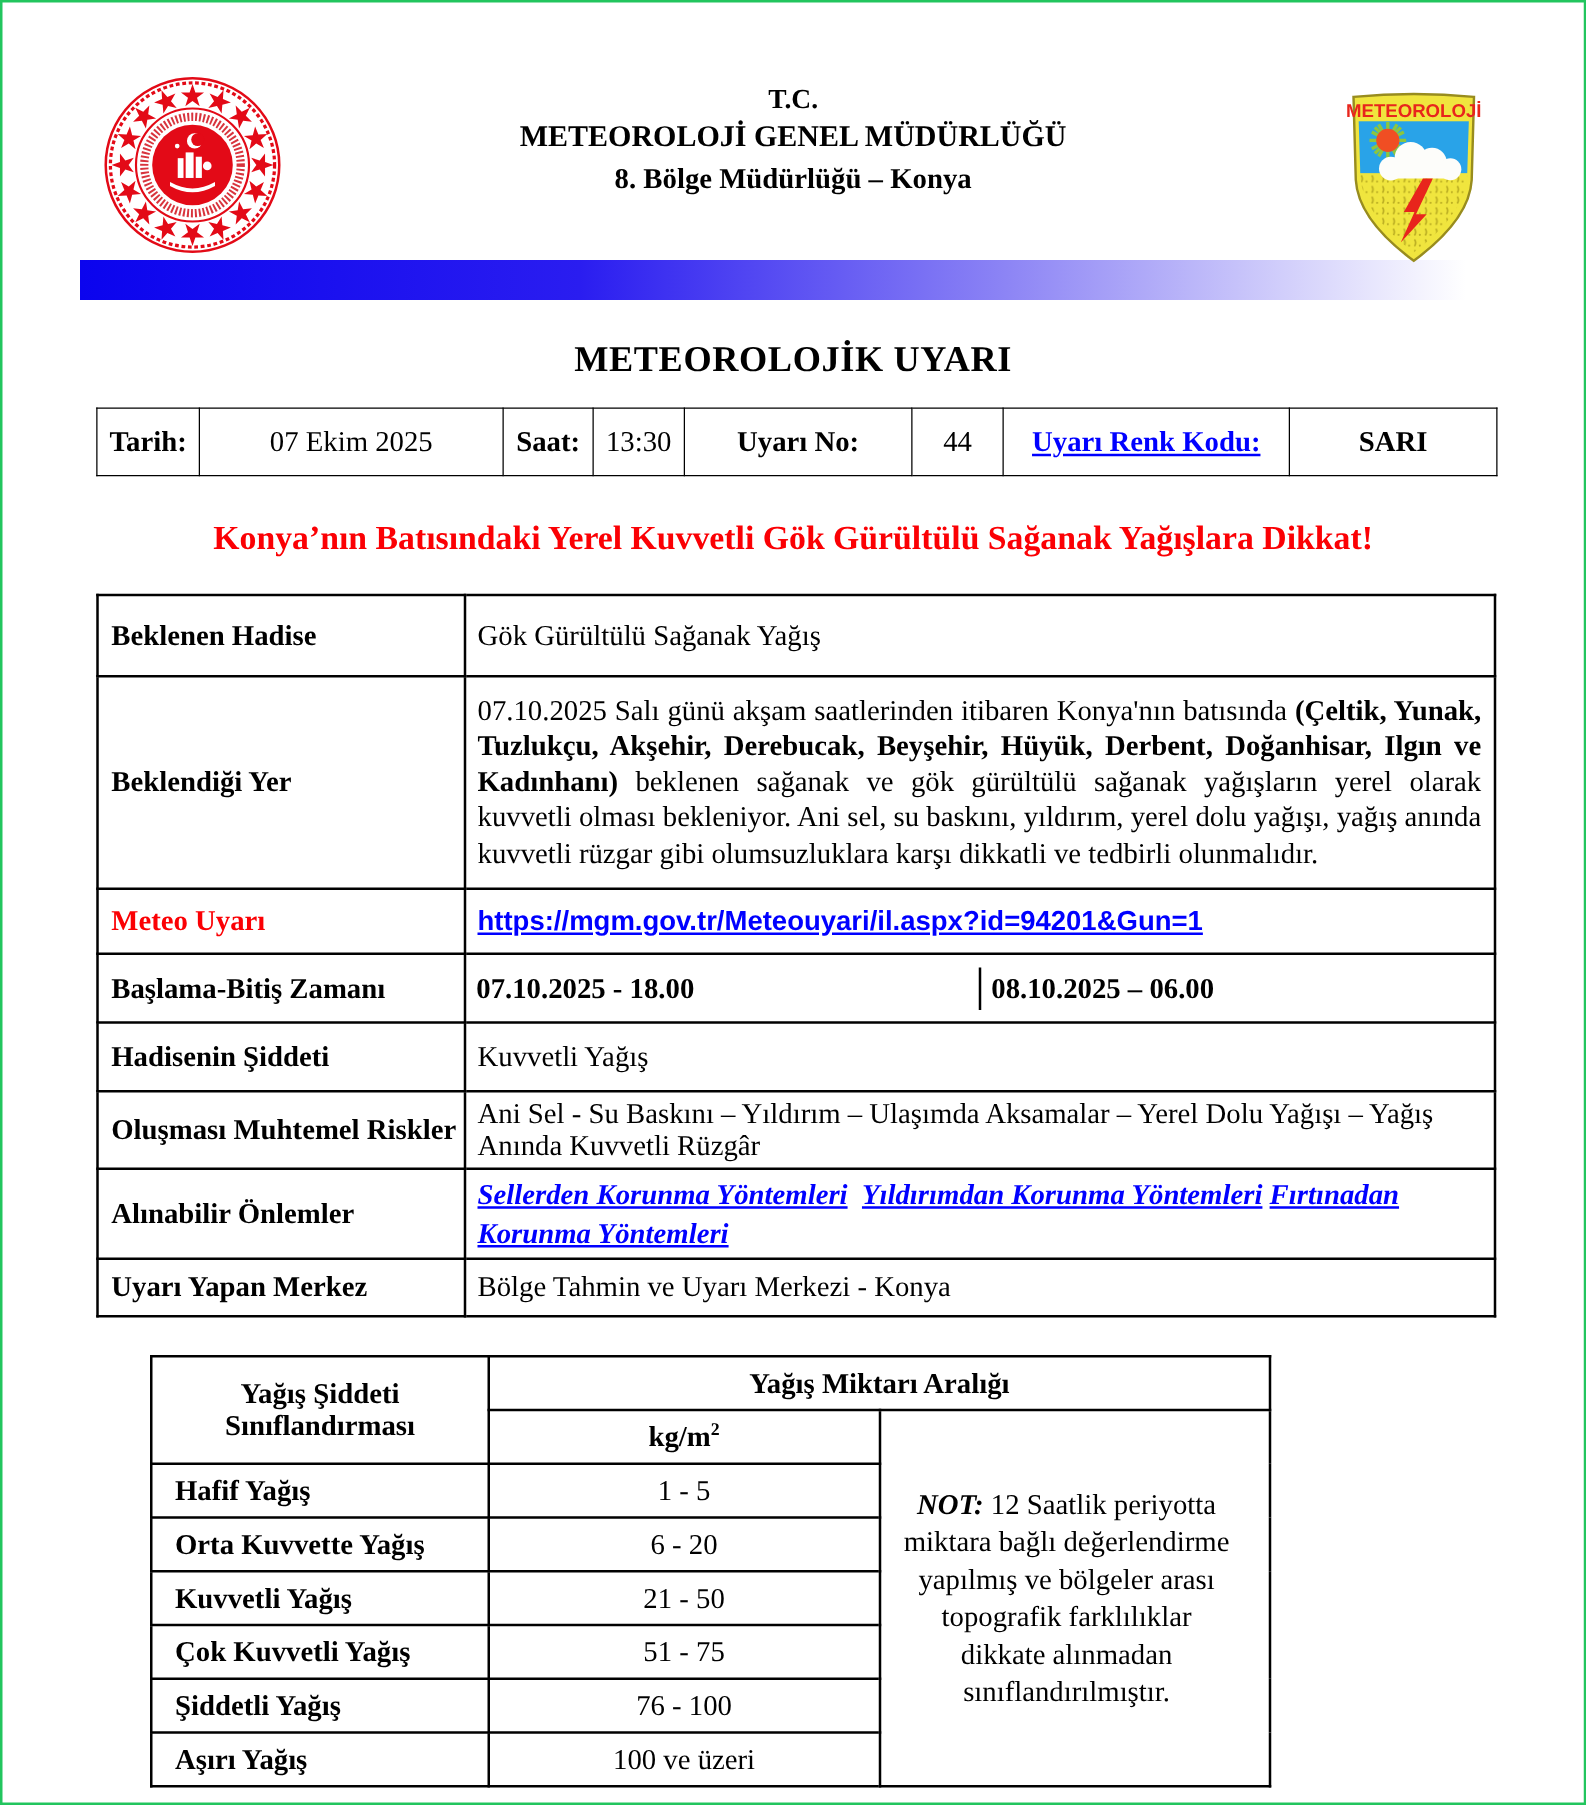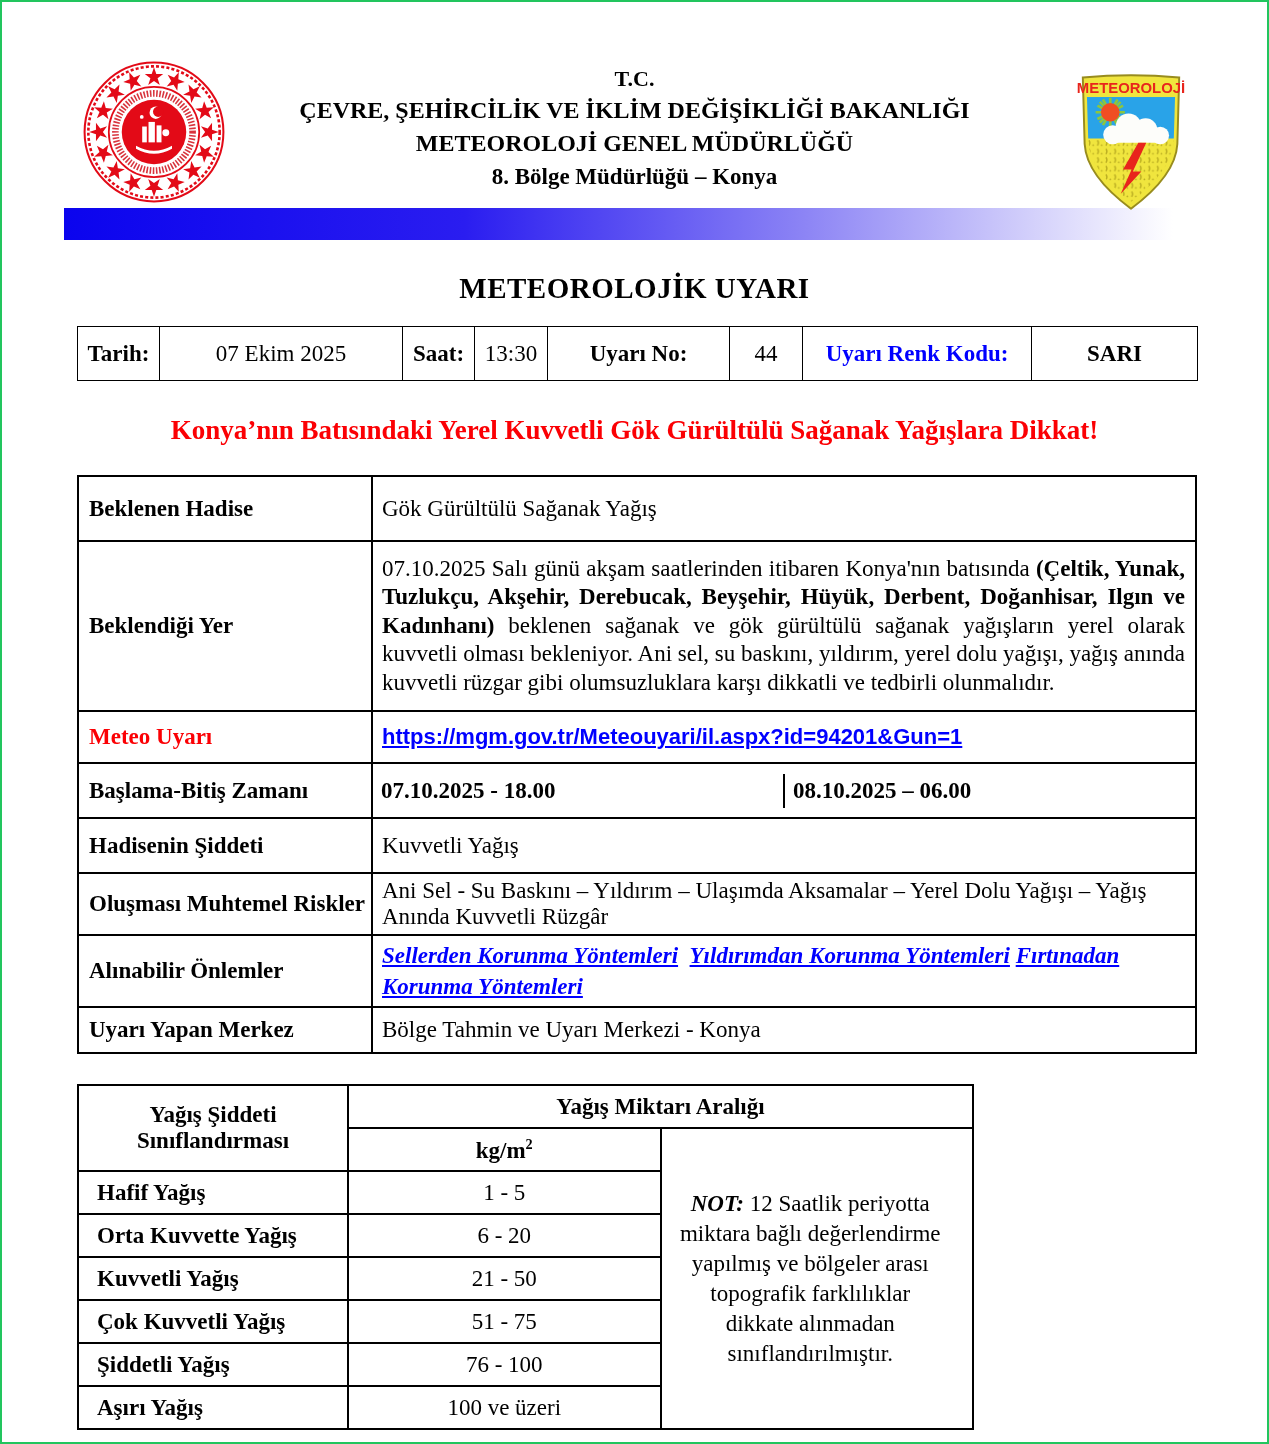--- a/index.html
+++ b/index.html
@@ -32,21 +32,21 @@
   .doc-title { text-align:center; margin-top:30px; font-size:29px; font-weight:bold; letter-spacing:0.5px; }
 
   
   table { border-collapse:collapse; }
   .info-table { margin:21px 0 0 75px; width:1120px; table-layout:fixed; }
   .info-table td {
     border:1.6px solid #000; height:54px; font-size:23px;
     text-align:center; vertical-align:middle; padding:0 4px;
   }
   .info-table .lbl { font-weight:bold; }
-  .renk-lbl { color:#0000FF; font-weight:bold; cursor:pointer; }
+  .renk-lbl { color:#0000FF; font-weight:bold; text-decoration:underline; cursor:pointer; }
 
   
   .headline { margin-top:34px; text-align:center; color:#FB0004; font-weight:bold; font-size:27px; }
 
   
   .details-table { margin:29px 0 0 75px; width:1120px; table-layout:fixed; }
   .details-table td { border:2px solid #000; font-size:23px; vertical-align:middle; }
   .details-table td.lbl { width:294px; font-weight:bold; padding:4px 6px 4px 10px; }
   .details-table td.val { padding:4px 10px 4px 9px; }
   .lbl-red { color:#FB0004; }
@@ -55,21 +55,21 @@
     font-family:"Liberation Sans", sans-serif; font-weight:bold;
     color:#0000FF; text-decoration:underline; font-size:22px; cursor:pointer;
   }
   .split-cell { display:flex; align-items:center; height:100%; }
   .split-cell .half { flex:1; font-weight:bold; padding:4px 8px; }
   .split-cell .half + .half { border-left:2px solid #000; }
   .doc-link { color:#0000FF; font-weight:bold; text-decoration:underline; cursor:pointer;font-style:italic; }
   .links-cell { line-height:31px; }
 
   
-  .class-table { margin:30px 0 0 75px; width:897px; table-layout:fixed;border-radius:18px; }
+  .class-table { margin:30px 0 0 118px; width:897px; table-layout:fixed;border-radius:18px; }
   .class-table td {
     border:2px solid #000; font-size:23px; height:43px;
     vertical-align:middle; text-align:center;
   }
   .class-table .c1 { width:270px; }
   .class-table .c2 { width:302px; }
   .class-table .c3 { width:325px; }
   .class-table .hdr { font-weight:bold; }
   .class-table .row-lbl { font-weight:bold; text-align:left; padding-left:18px; }
   .note-cell { text-align:center; padding:6px 26px 6px 13px; line-height:30px; font-size:23px; }
@@ -115,21 +115,20 @@
         <rect x="41.8" y="46.2" width="3.2" height="11"></rect>
         <rect x="46.2" y="43.0" width="4.4" height="14.2"></rect>
         <rect x="51.8" y="45.4" width="3.4" height="11.8"></rect>
         <circle cx="58.2" cy="50.5" r="2.4"></circle>
       </g>
       <path d="M37.5,59.5 Q50,66.5 62.5,59.5 L62.5,61.6 Q50,68.6 37.5,61.6 Z" fill="#ffffff"></path>
     </svg>
 
     <div class="header-text">
       <div class="ht-line1">T.C.</div>
-      <div class="ht-line2">ÇEVRE, ŞEHİRCİLİK VE İKLİM DEĞİŞİKLİĞİ BAKANLIĞI</div>
       <div class="ht-line3">METEOROLOJİ GENEL MÜDÜRLÜĞÜ</div>
       <div class="ht-line4">8. Bölge Müdürlüğü – Konya</div>
     </div>
 
     <svg class="met-logo" viewBox="0 0 100 120">
       <defs>
         <clipPath id="innerShield">
           <path d="M13.5,8.5 L86.5,8.5 L85,58 Q83.5,82 50,107.5 Q16.5,82 15,58 Z"></path>
         </clipPath>
         <pattern id="rainpat" width="7" height="7" patternUnits="userSpaceOnUse">

